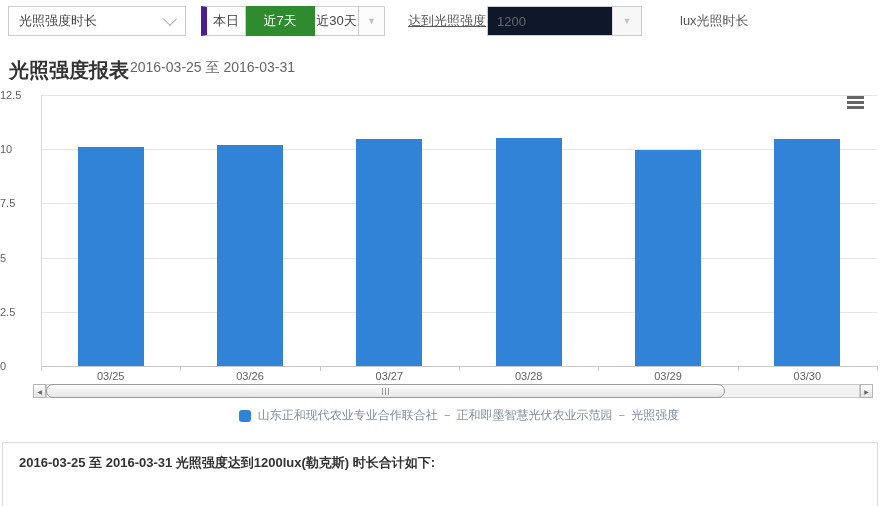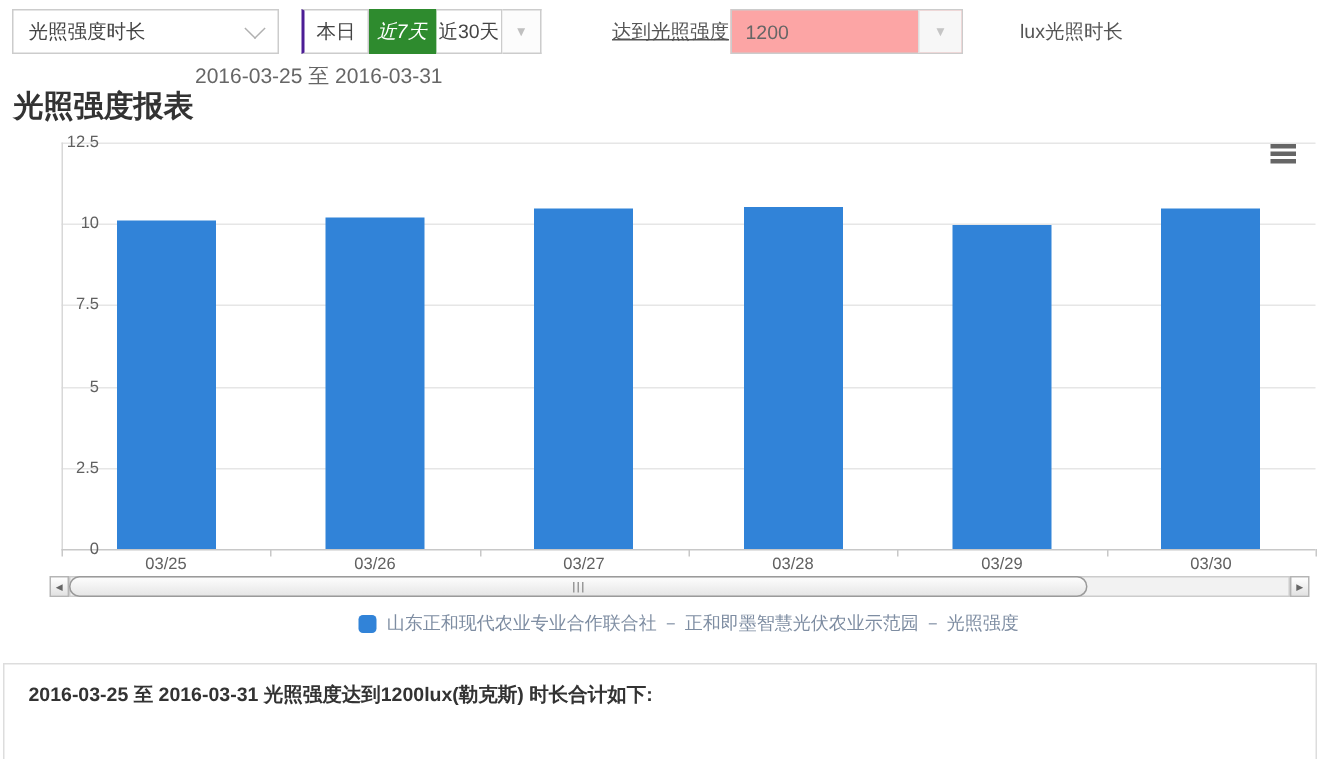--- a/index.html
+++ b/index.html
@@ -18,50 +18,50 @@
   .chevron-down{
     width:9px;height:9px;border-right:1px solid #b0b0b0;border-bottom:1px solid #b0b0b0;
     transform:rotate(45deg);margin-top:-4px;
   }
   .btn-group{left:201px;top:6px;height:30px;display:flex;}
   .range-btn{
     height:30px;box-sizing:border-box;border:1px solid #ccc;border-left:none;
     background:#fff;color:#444;font-size:13px;display:flex;align-items:center;
     justify-content:center;cursor:pointer;white-space:nowrap;
   }
-  .range-btn.first{border-left:2px solid #4c1d95;}
+  .range-btn.first{border-left:6px solid #4c1d95;}
   .range-btn.active{background:#2e8b2e;border-color:#2e8b2e;color:#fff;}
   .caret-btn{
     height:30px;width:26px;box-sizing:border-box;border:1px solid #ccc;border-left:none;
     background:#fcfcfc;color:#c0c0c0;font-size:9px;display:flex;align-items:center;
     justify-content:center;cursor:pointer;
   }
   .field-label{font-size:13px;color:#555;line-height:30px;top:6px;}
   .combo{
     left:487px;top:6px;width:155px;height:30px;box-sizing:border-box;border:1px solid #ccc;
-    background:#fca5a5;display:flex;align-items:stretch;
+    background:#0f172a;display:flex;align-items:stretch;
   }
   .combo input{
     flex:1;border:none;outline:none;padding:0 9px;font-size:13px;color:#666;
     font-family:inherit;background:transparent;min-width:0;
   }
   .combo .caret-seg{
     width:28px;border-left:1px solid #ddd;background:#f7f7f7;color:#c5c5c5;font-size:9px;
     display:flex;align-items:center;justify-content:center;cursor:pointer;
   }
 
   
   .report-title{left:9px;top:57px;font-size:20px;font-weight:bold;color:#333;}
-  .report-range{left:130px;top:42px;font-size:14px;color:#666;}
+  .report-range{left:130px;top:59px;font-size:14px;color:#666;}
 
   
   #chart-layer{left:0;top:0;width:880px;height:430px;}
   .gridline{position:absolute;height:1px;background:#e6e6e6;}
   .gridline.zero{background:#c8c8c8;}
-  .ytick-label{position:absolute;font-size:11px;color:#606060;width:36px;text-align:right;padding-left:30px;}
+  .ytick-label{position:absolute;font-size:11px;color:#606060;width:36px;text-align:left;}
   .xtick{position:absolute;width:1px;height:5px;background:#c8c8c8;}
   .yaxis-line{position:absolute;width:1px;background:#d8d8d8;}
   .bar{position:absolute;cursor:pointer;}
   .xcat-label{position:absolute;font-size:11px;color:#606060;text-align:center;}
 
   .export-btn{left:847px;top:96px;width:17px;height:13px;display:flex;flex-direction:column;
     justify-content:space-between;cursor:pointer;}
   .export-btn span{display:block;height:2.6px;background:#666;}
 
   
@@ -93,21 +93,21 @@
 <body>
 
 <div class="abs select-box">
   <span>光照强度时长</span>
   <span class="chevron-down"></span>
 </div>
 
 <div class="abs btn-group">
 
   <div class="range-btn first" style="width: 45px;">本日</div>
-    <div class="range-btn active" style="width: 45px; font-style: italic;">近7天</div>
+    <div class="range-btn active" style="width: 69px;">近7天</div>
     <div class="range-btn" style="width: 44px;">近30天</div>
     <div class="caret-btn" id="more-ranges-btn">
     <span>▼</span>
   </div>
 </div>
 
 <div class="abs field-label" style="left:408px;text-decoration:underline;">达到光照强度</div>
 
 <div class="abs combo">
   <input type="text" value="1200" style="">

